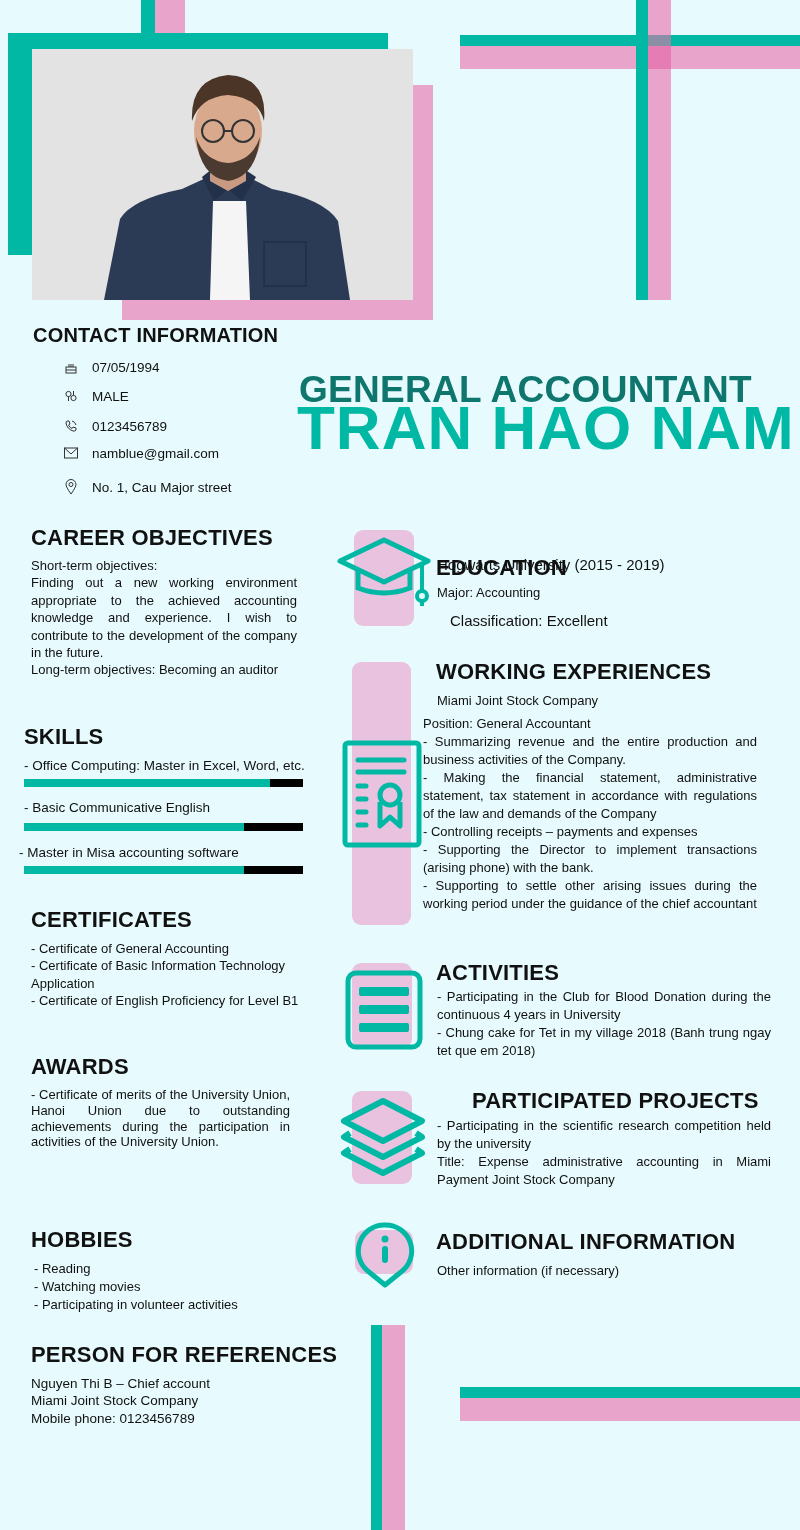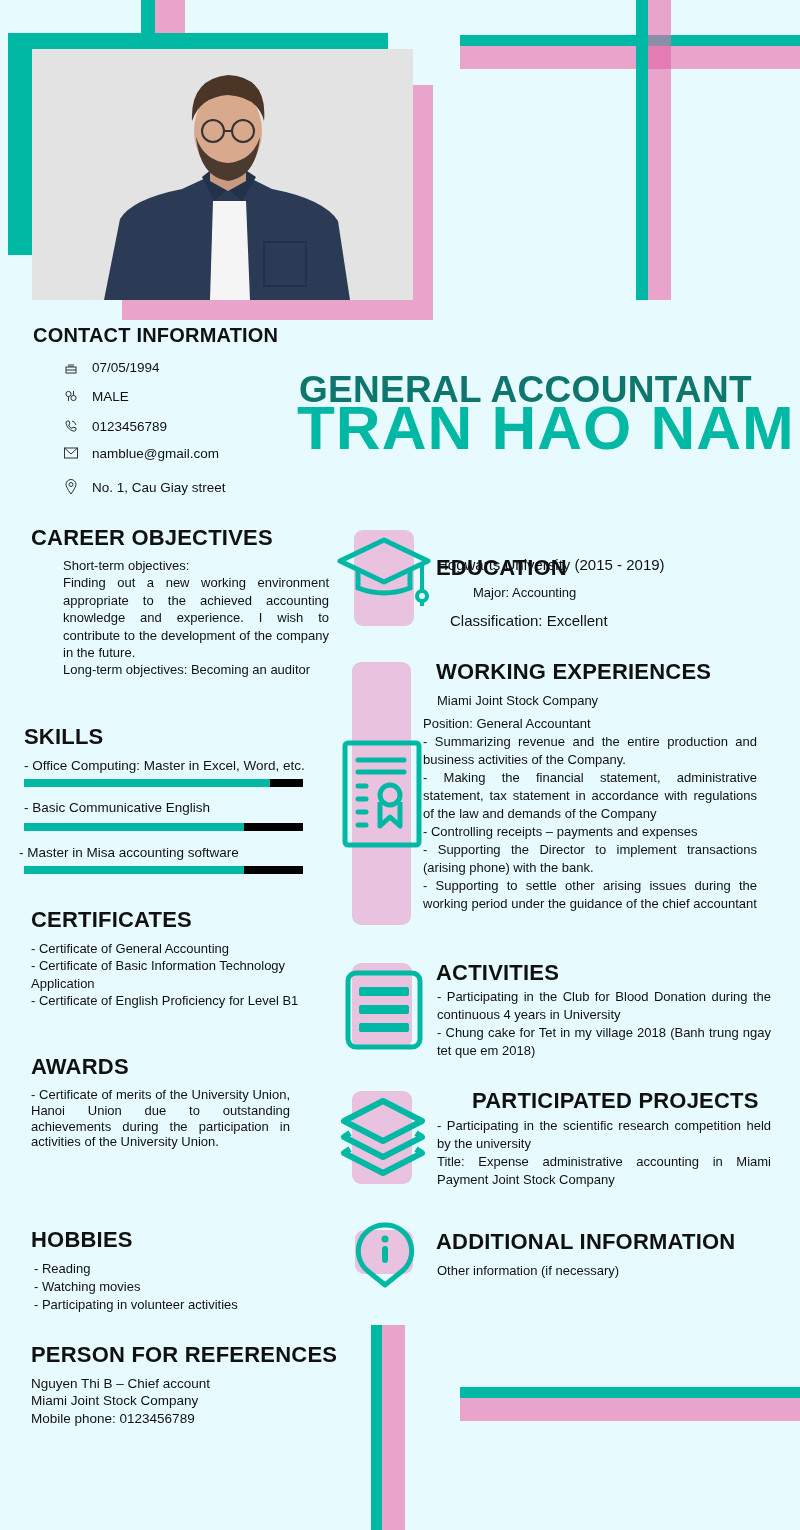--- a/index.html
+++ b/index.html
@@ -139,28 +139,28 @@
   </span>
   <span>namblue@gmail.com</span>
 </div>
 <div class="contact-row" style="top:477px;">
   <span class="ico">
     <svg width="12" height="16" viewBox="0 0 12 16">
         <path d="M6 15 Q1 8 1 5.5 A5 5 0 0 1 11 5.5 Q11 8 6 15 Z" fill="none" stroke="#333"></path>
         <circle cx="6" cy="5.5" r="2" fill="none" stroke="#333"></circle>
       </svg>
   </span>
-  <span>No. 1, Cau Giay street</span>
+  <span>No. 1, Cau Major street</span>
 </div>
 
 <div class="title-role">GENERAL ACCOUNTANT</div>
 <div class="title-name">TRAN HAO NAM</div>
 
 <div class="h2" style="left:31px;top:525px;">CAREER OBJECTIVES</div>
-<div class="body-text" style="left:31px;top:557px;width:266px;margin-left:32px;">
+<div class="body-text" style="left:31px;top:557px;width:266px;">
   <div>Short-term objectives:</div>
   <div class="justify-last">Finding out a new working environment appropriate to the achieved accounting knowledge and experience. I wish to contribute to the development of the company in the future.</div>
   <div class="justify-last">Long-term objectives: Becoming an auditor</div>
 </div>
 
 <div class="h2" style="left:24px;top:724px;">SKILLS</div>
 <div class="skill-label" style="left:24px;top:758px;">- Office Computing: Master in Excel, Word, etc.</div>
 <div class="skill-bar" style="top:779px;">
     <div class="skill-fill" style="width:88%;"></div>
   </div>
@@ -204,21 +204,21 @@
   <svg width="100" height="70" viewBox="0 0 100 70">
     <path d="M4 25 L48 4 L92 25 L48 46 Z" fill="none" stroke="#00b8a3" stroke-width="5" stroke-linejoin="round"></path>
     <path d="M22 34 L22 52 Q48 62 74 52 L74 34" fill="none" stroke="#00b8a3" stroke-width="5"></path>
     <line x1="86" y1="28" x2="86" y2="56" stroke="#00b8a3" stroke-width="4"></line>
     <circle cx="86" cy="60" r="5" fill="none" stroke="#00b8a3" stroke-width="4"></circle>
     <line x1="86" y1="65" x2="86" y2="72" stroke="#00b8a3" stroke-width="4"></line>
   </svg>
 </div>
 <div class="h2" style="left:436px;top:526px;margin-top:29px;">EDUCATION</div>
 <div class="body-text" style="left:437px;top:556px;font-size:15px;">Hogwarts University (2015 - 2019)</div>
-<div class="body-text" style="left:437px;top:584px;margin-left:36px;">Major: Accounting</div>
+<div class="body-text" style="left:437px;top:584px;">Major: Accounting</div>
 <div class="body-text" style="left:437px;top:612px;font-size:15px;margin-left:13px;">Classification: Excellent</div>
 
 <div class="abs pinkbox" style="left:352px;top:662px;width:59px;height:263px;"></div>
 <div class="abs" style="left:342px;top:740px;">
   <svg width="80" height="110" viewBox="0 0 80 110">
     <rect x="3" y="3" width="74" height="102" rx="3" fill="none" stroke="#00b8a3" stroke-width="5"></rect>
     <line x1="16" y1="20" x2="62" y2="20" stroke="#00b8a3" stroke-width="5" stroke-linecap="round"></line>
     <line x1="16" y1="32" x2="62" y2="32" stroke="#00b8a3" stroke-width="5" stroke-linecap="round"></line>
     <line x1="16" y1="46" x2="24" y2="46" stroke="#00b8a3" stroke-width="5" stroke-linecap="round"></line>
     <line x1="16" y1="59" x2="24" y2="59" stroke="#00b8a3" stroke-width="5" stroke-linecap="round"></line>

